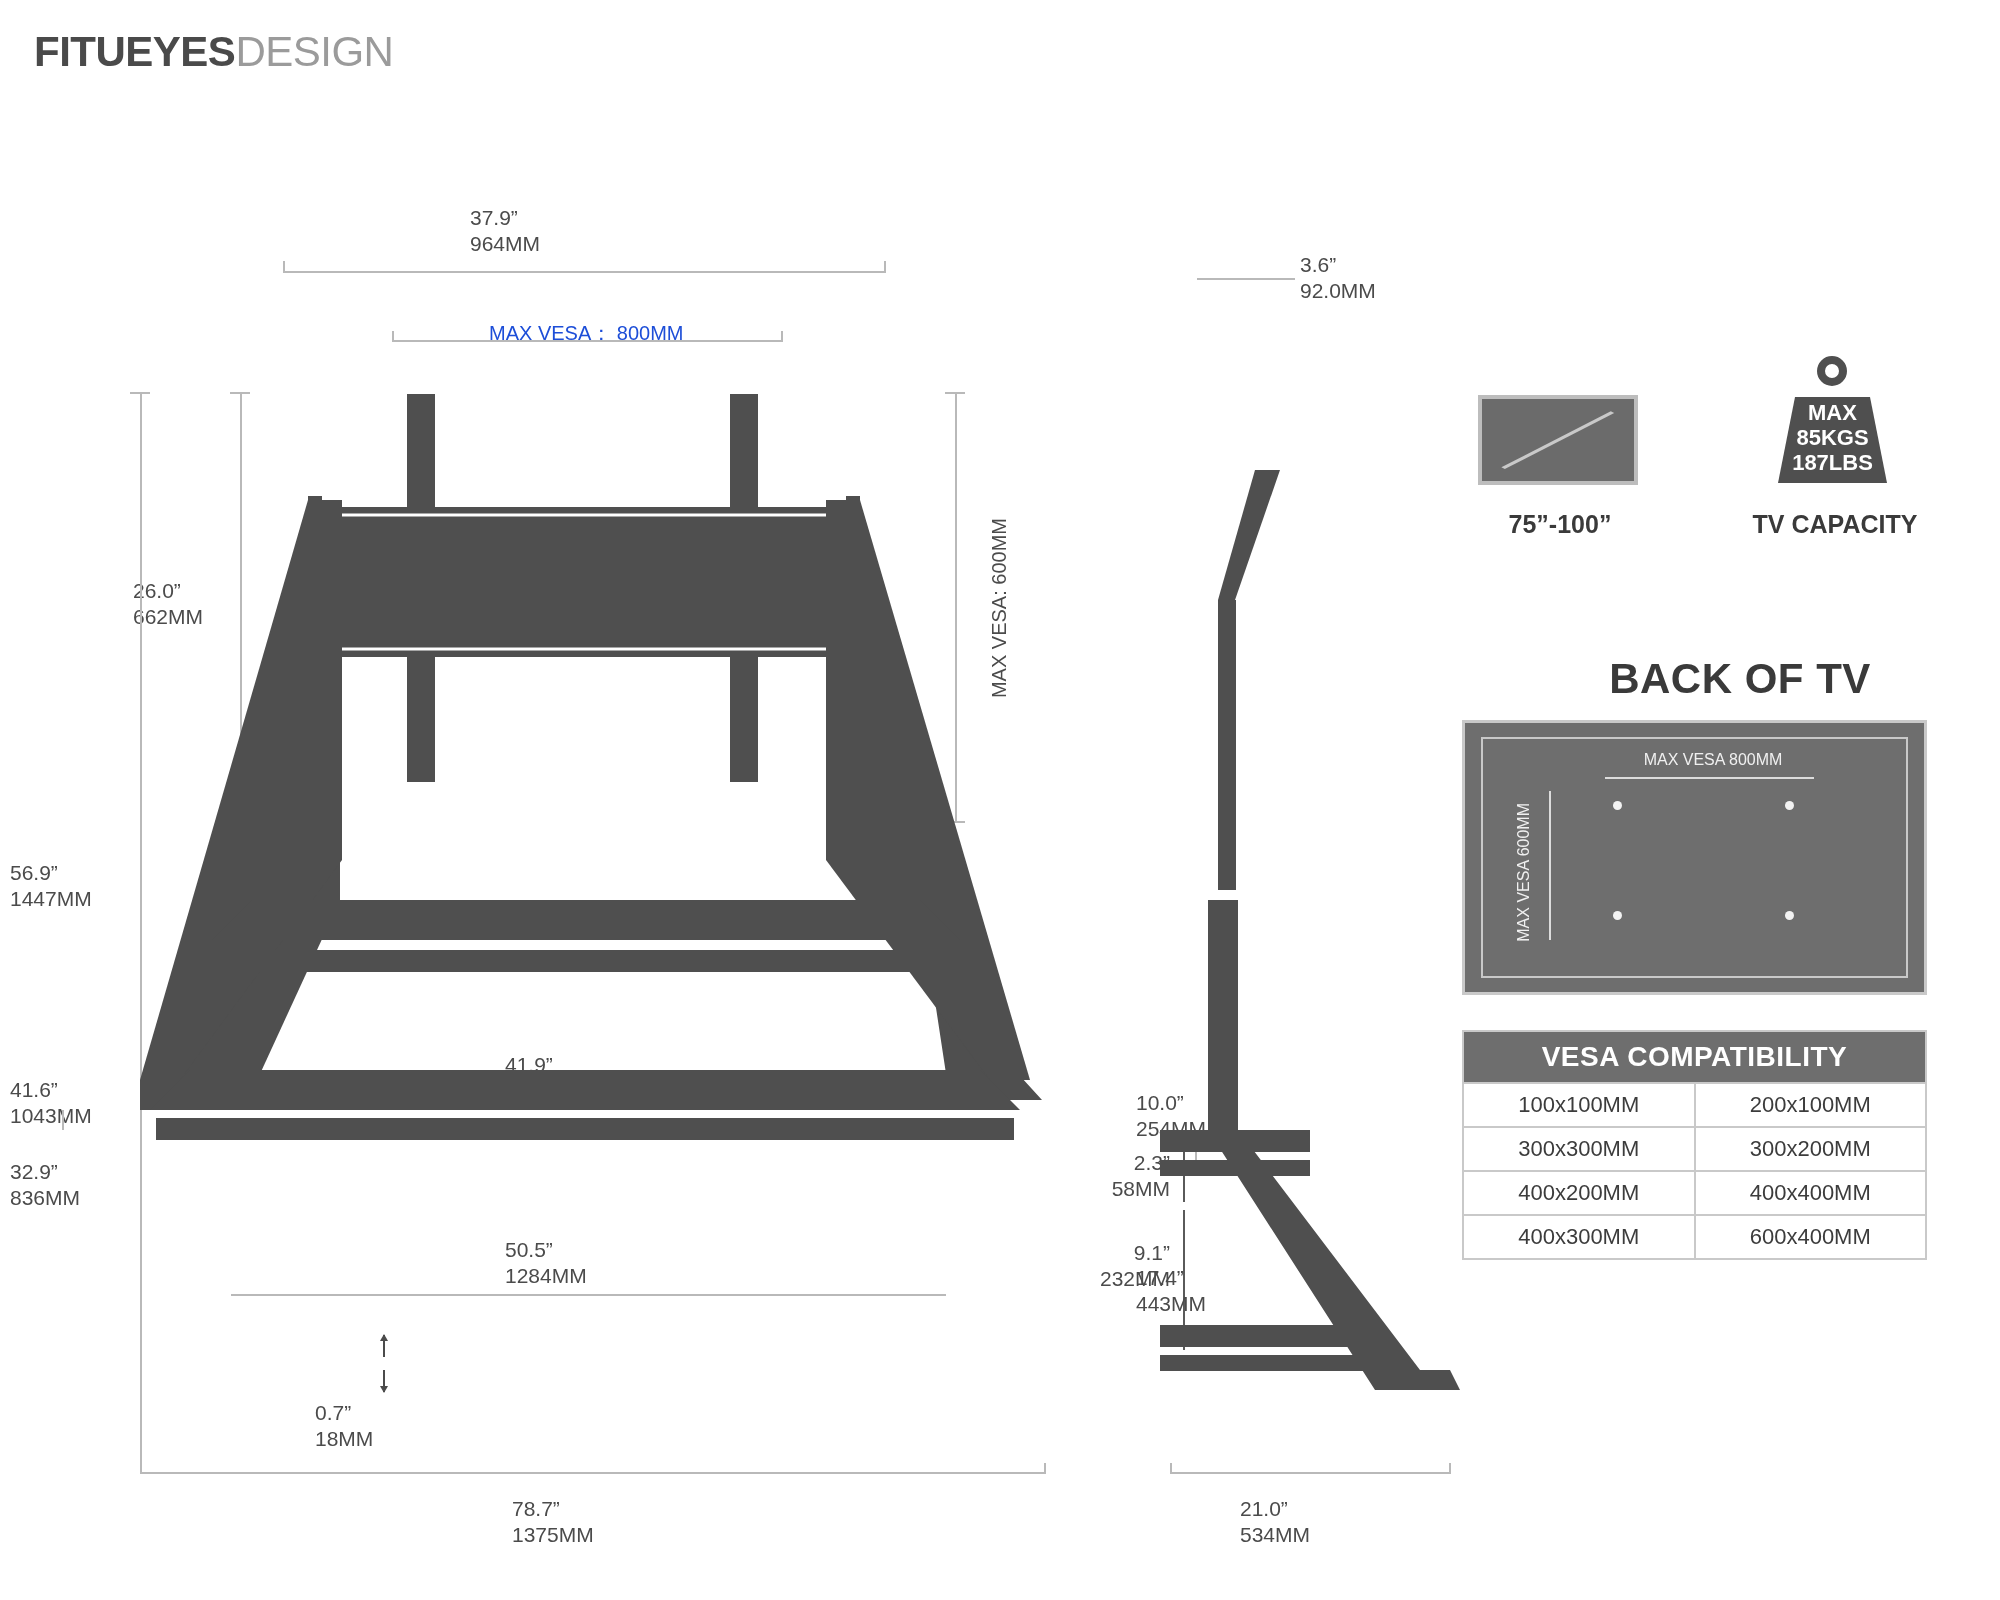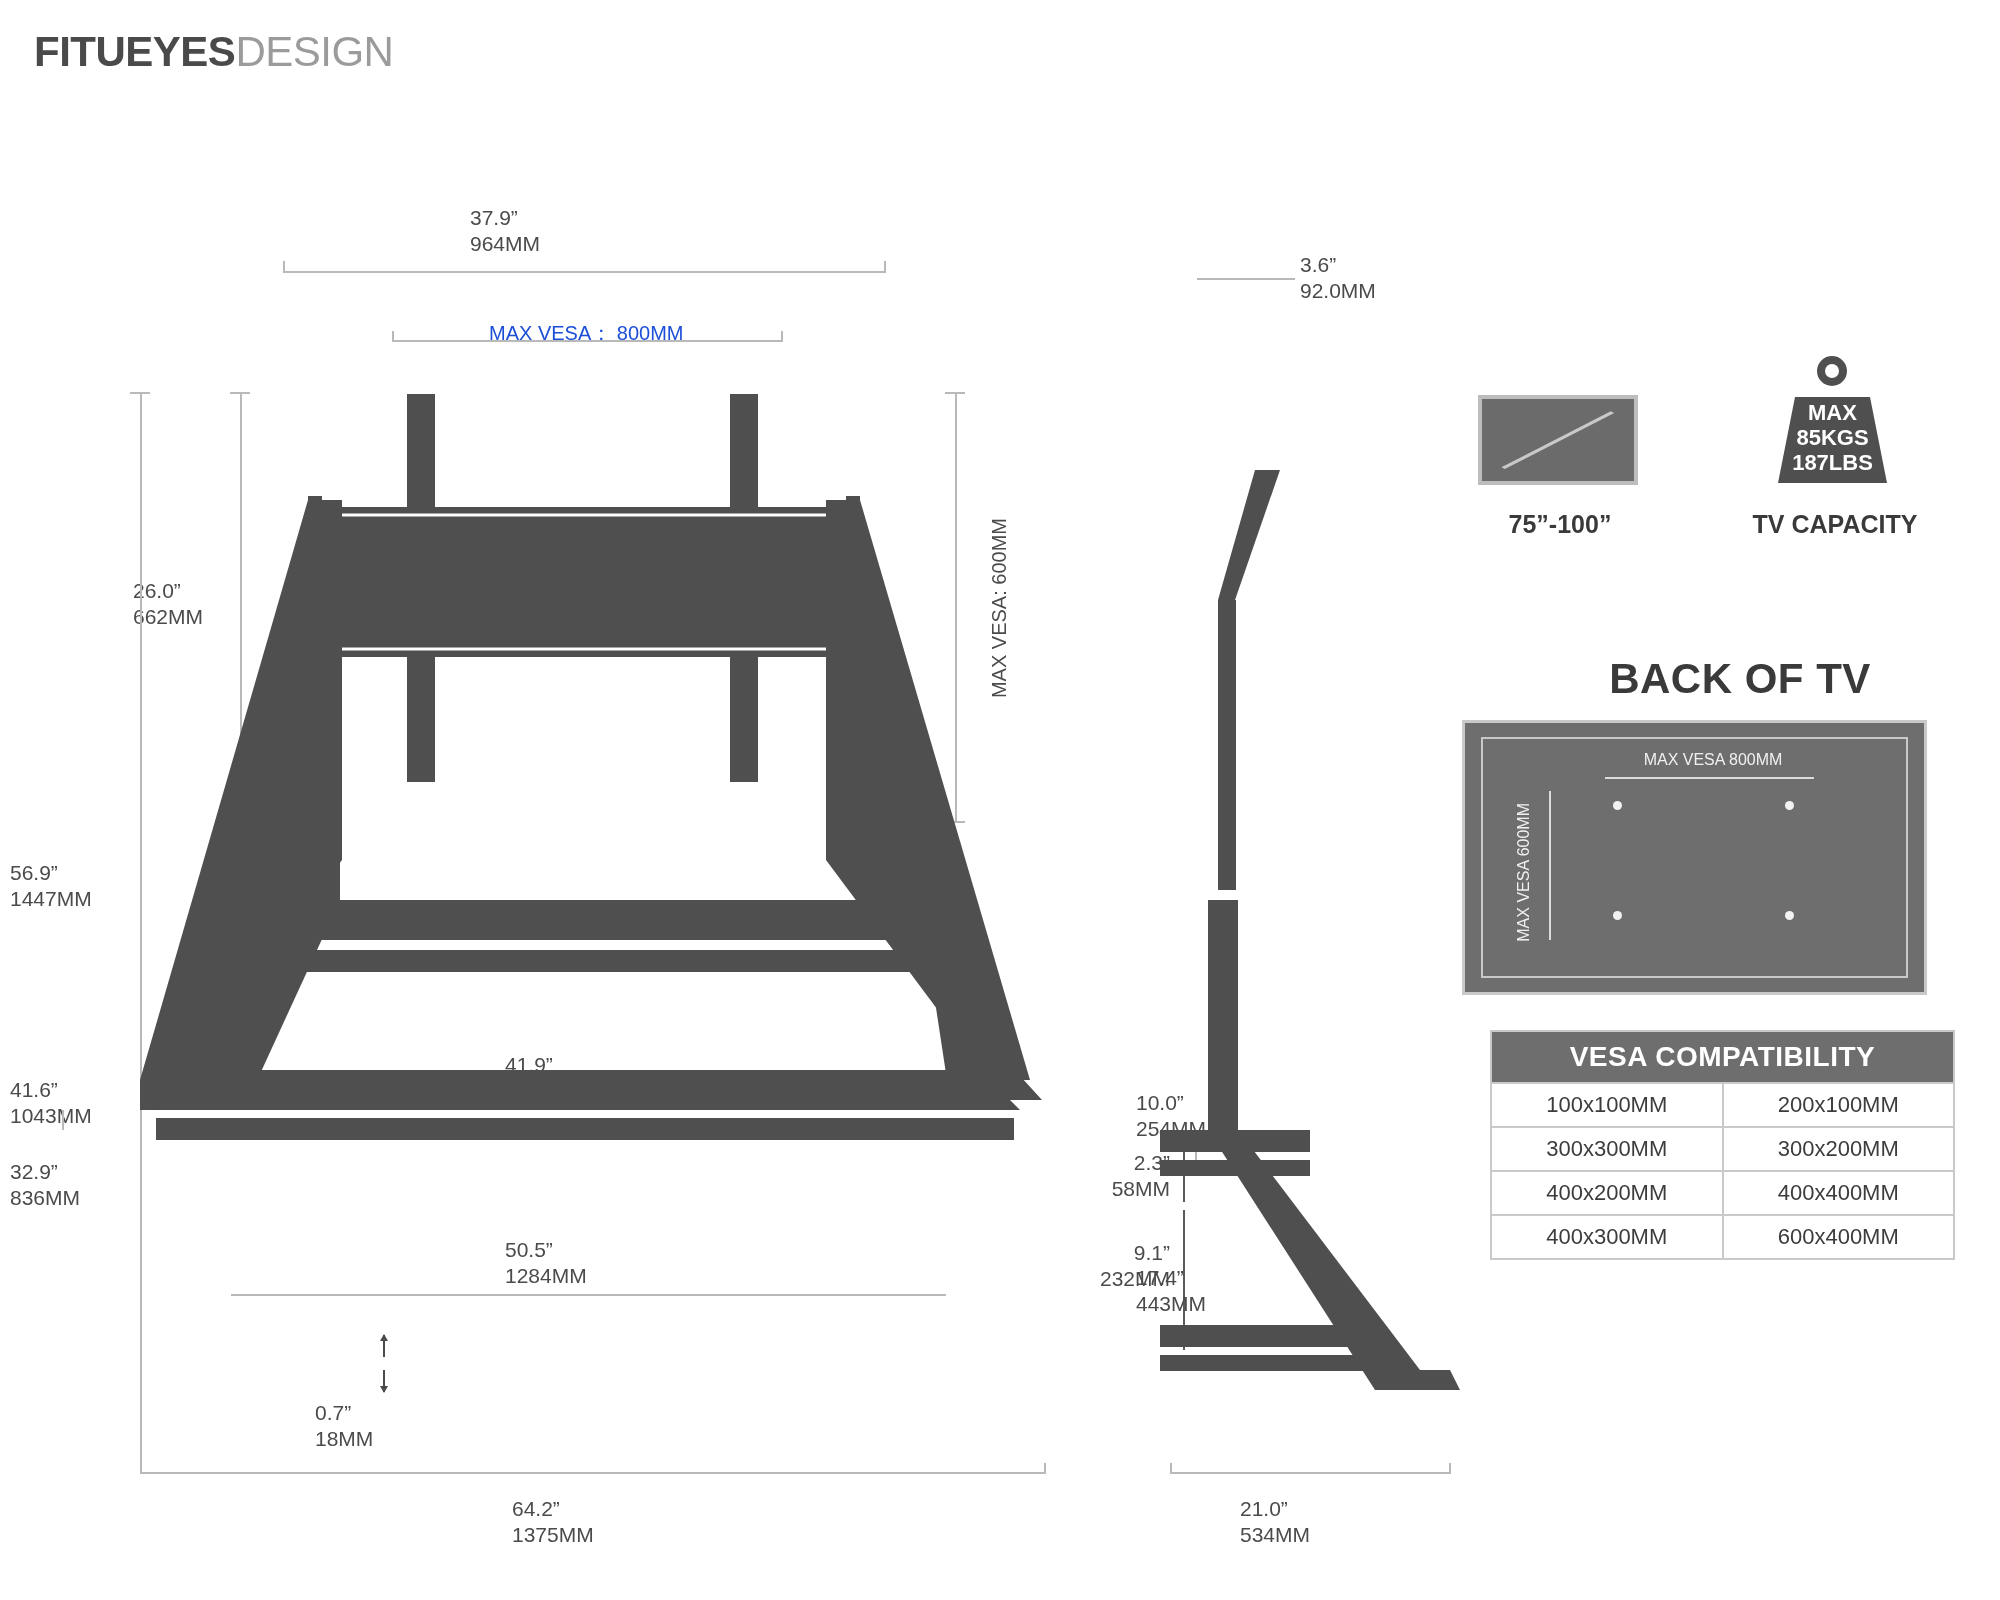--- a/index.html
+++ b/index.html
@@ -51,21 +51,21 @@
   #back-title{left:1540px;top:655px;width:400px;text-align:center;font-size:42px;font-weight:bold;color:#3a3a3a;letter-spacing:0.5px;}
   #back-panel{left:1462px;top:720px;width:465px;height:275px;background:#6e6e6e;border:3px solid #c9c9c9;box-sizing:border-box;}
   #back-panel .inner{position:absolute;left:16px;top:14px;right:16px;bottom:14px;border:2px solid #c9c9c9;}
   .vesa-dot{position:absolute;width:9px;height:9px;border-radius:50%;background:#f2f2f2;}
   #back-panel .vtop{position:absolute;left:140px;right:110px;top:54px;height:1.5px;background:#dcdcdc;}
   #back-panel .vtop-label{position:absolute;left:118px;top:28px;width:260px;text-align:center;font-size:16px;color:#f0f0f0;white-space:nowrap;}
   #back-panel .vleft-label{position:absolute;left:50px;top:80px;font-size:16px;color:#f0f0f0;}
   #back-panel .vleft{position:absolute;left:84px;top:68px;bottom:52px;width:1.5px;background:#dcdcdc;}
 
   
-  #vesa-table{left:1462px;top:1030px;width:465px;border-collapse:collapse;margin-left:28px;}
+  #vesa-table{left:1462px;top:1030px;width:465px;border-collapse:collapse;}
   #vesa-table th{
     background:#6e6e6e;color:#ffffff;font-size:28px;font-weight:bold;
     padding:9px 0;border:2px solid #c9c9c9;text-align:center;letter-spacing:0.5px;
   }
   #vesa-table td{
     font-size:22px;color:#3c3c3c;text-align:center;padding:8px 0;
     border:2px solid #c9c9c9;width:50%;
   }
 
   
@@ -151,21 +151,21 @@
     <span class="arrow-up" style="position:absolute;left:1px;top:0;"></span>
   </div>
   <div class="abs" style="left:383px;top:1370px;width:1.5px;height:22px;background:#4b4b4b;">
     <span class="arrow-down" style="position:absolute;left:1px;bottom:0;"></span>
   </div>
 
   <div class="abs hline" style="left:140px;top:1472px;width:905px;"></div>
   <div class="abs vline" style="left:140px;top:1463px;height:11px;"></div>
   <div class="abs vline" style="left:1044px;top:1463px;height:11px;"></div>
   <div class="abs dim" style="left:512px;top:1496px;width:160px;">
-    <span>64.2”</span><br><span>1375MM</span>
+    <span>78.7”</span><br><span>1375MM</span>
   </div>
 
   <svg class="abs" style="left:140px;top:380px;" width="910" height="1060" viewBox="0 0 910 1060">
     <g fill="#4f4f4f">
 
       <rect x="267" y="14" width="28" height="388"></rect>
       <rect x="590" y="14" width="28" height="388"></rect>
 
       <rect x="168" y="127" width="552" height="150"></rect>
 

